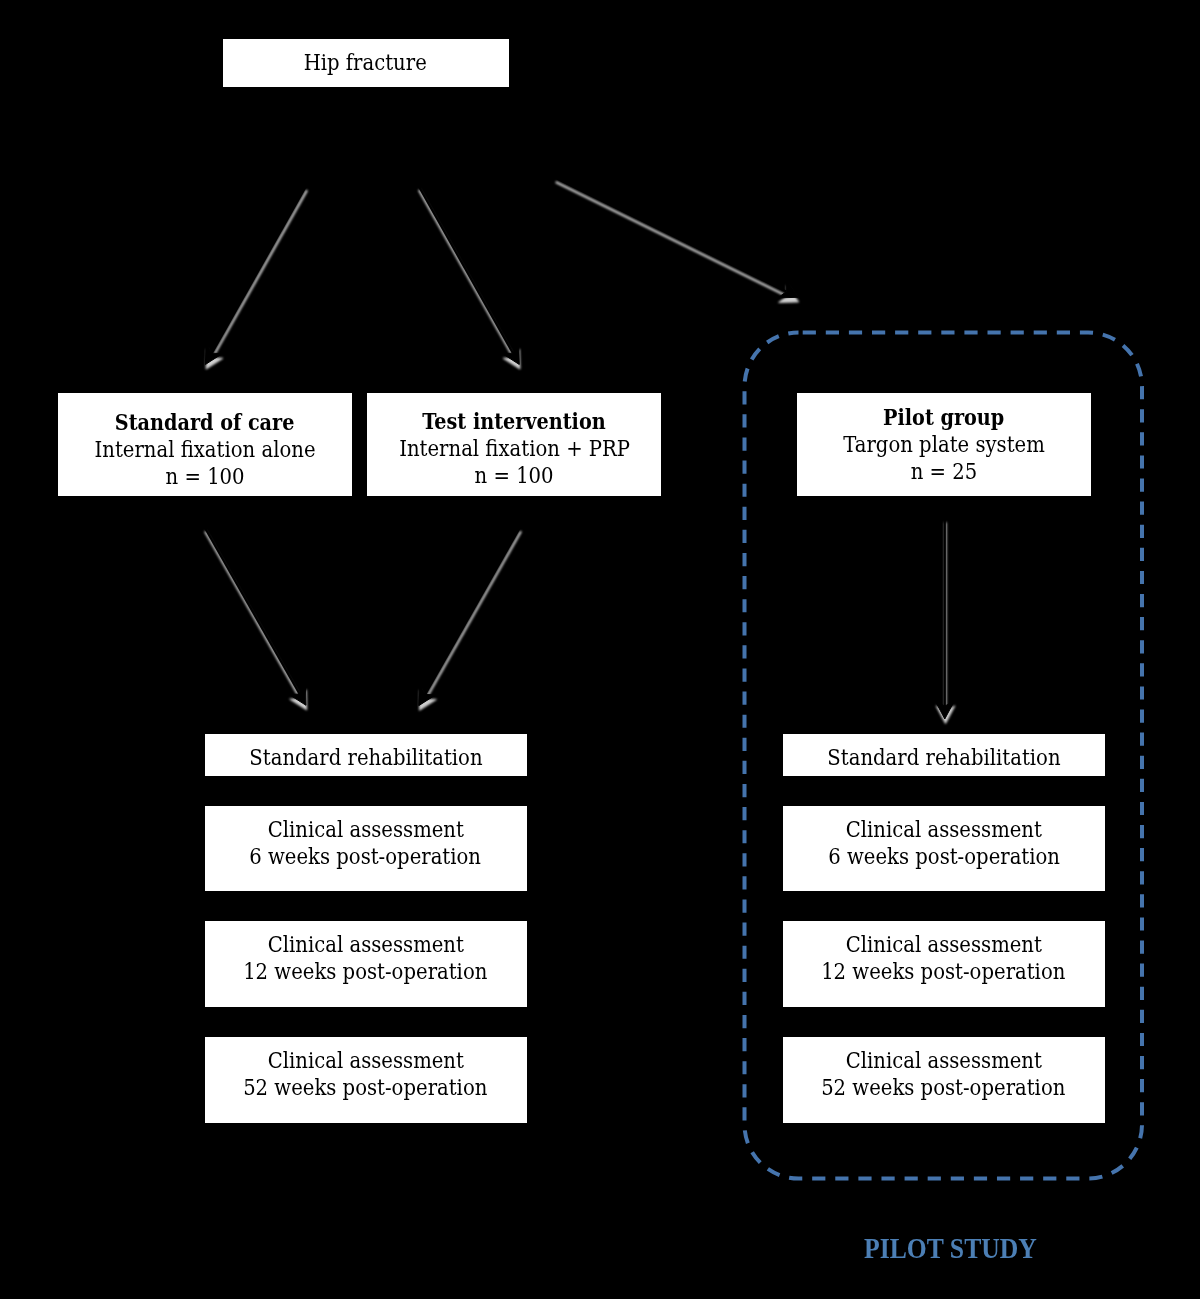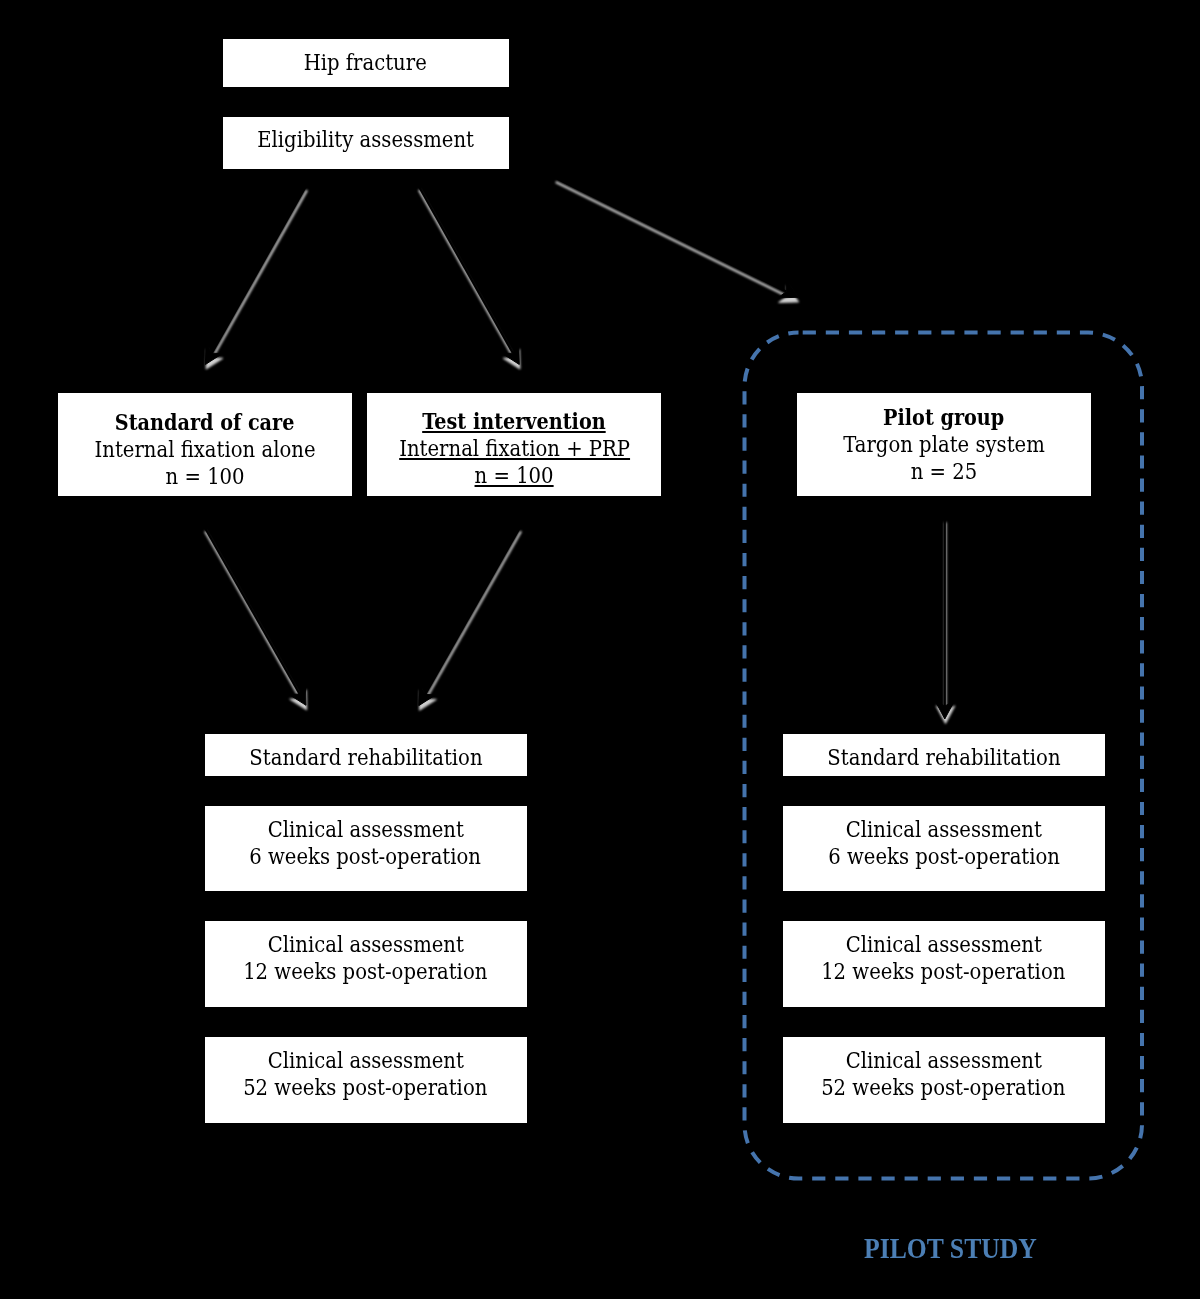--- a/index.html
+++ b/index.html
@@ -96,29 +96,26 @@
           <polygon points="944.80,719.00 935.40,701.25 944.80,706.04 954.20,701.25"></polygon>
         </g>
     </g>
     <rect x="744.5" y="332.5" width="397.5" height="846" rx="54" ry="54" fill="none" stroke="#4574AD" stroke-width="4" stroke-dasharray="13.2 9.9" stroke-dashoffset="-4.2" stroke-linecap="butt"></rect>
 
   </svg>
 
   <div class="node" id="node-hip-fracture" style="left:220.55px;top:36.55px;width:290.2px;height:52.3px;padding-top:10.3px;">
       <span class="ln">Hip fracture</span>
     </div>
-  <div class="node" id="node-eligibility" style="left:220.55px;top:114.65px;width:290.2px;height:55.9px;padding-top:9.8px;">
-      <span class="ln">Eligibility assessment</span>
-    </div>
   <div class="node" id="node-standard-of-care" style="left:55.95px;top:391.05px;width:298.2px;height:106.8px;padding-top:16px;">
       <span class="ln b">Standard of care</span>
       <span class="ln">Internal fixation alone</span>
       <span class="ln">n = 100</span>
     </div>
-  <div class="node" id="node-test-intervention" style="left:365.35px;top:391.05px;width:297.9px;height:106.8px;padding-top:15px;text-decoration:underline;">
+  <div class="node" id="node-test-intervention" style="left:365.35px;top:391.05px;width:297.9px;height:106.8px;padding-top:15px;">
       <span class="ln b">Test intervention</span>
       <span class="ln">Internal fixation + PRP</span>
       <span class="ln">n = 100</span>
     </div>
   <div class="node" id="node-pilot-group" style="left:794.85px;top:391.05px;width:297.8px;height:106.8px;padding-top:11px;">
       <span class="ln b">Pilot group</span>
       <span class="ln">Targon plate system</span>
       <span class="ln">n = 25</span>
     </div>
   <div class="node" id="node-left-rehab" style="left:202.55px;top:732.45px;width:326.1px;height:45.1px;padding-top:9.5px;">

